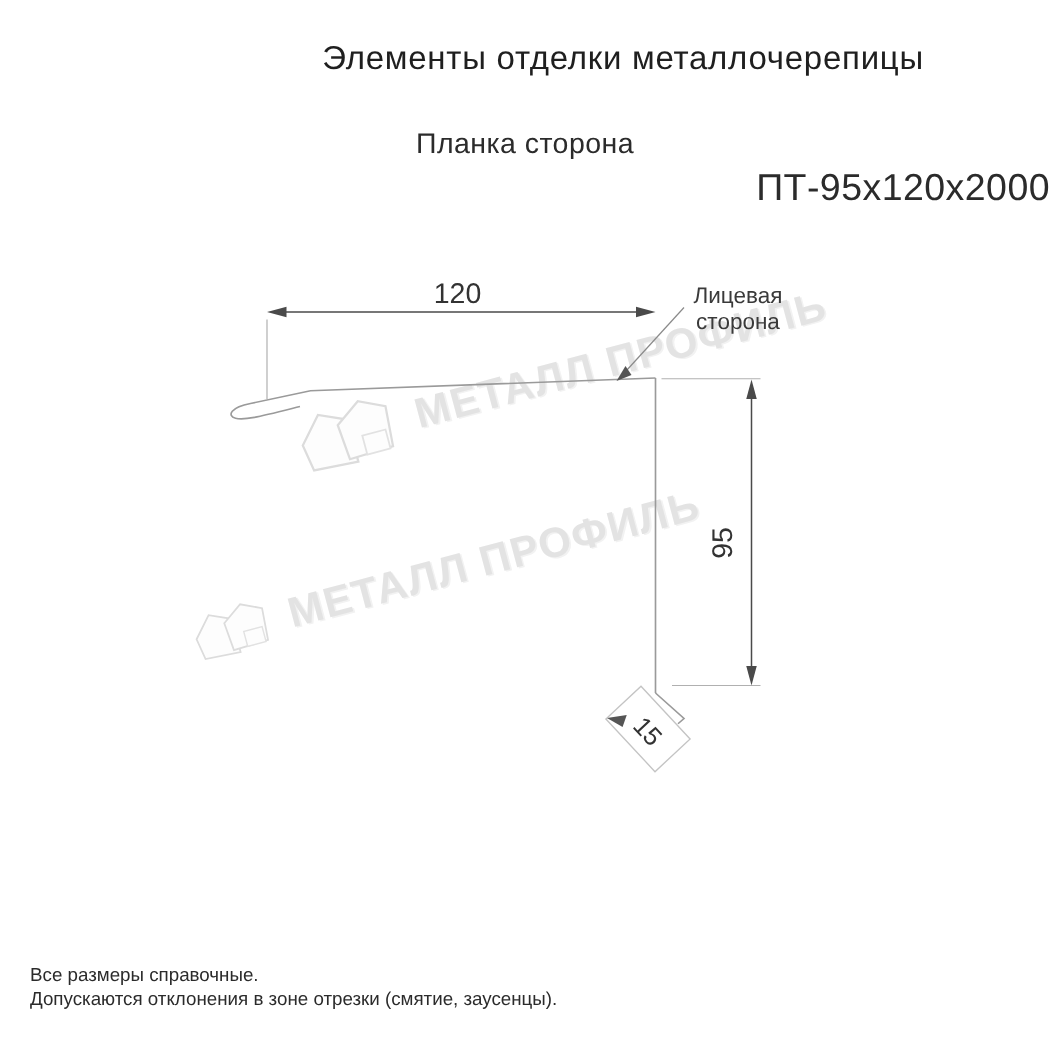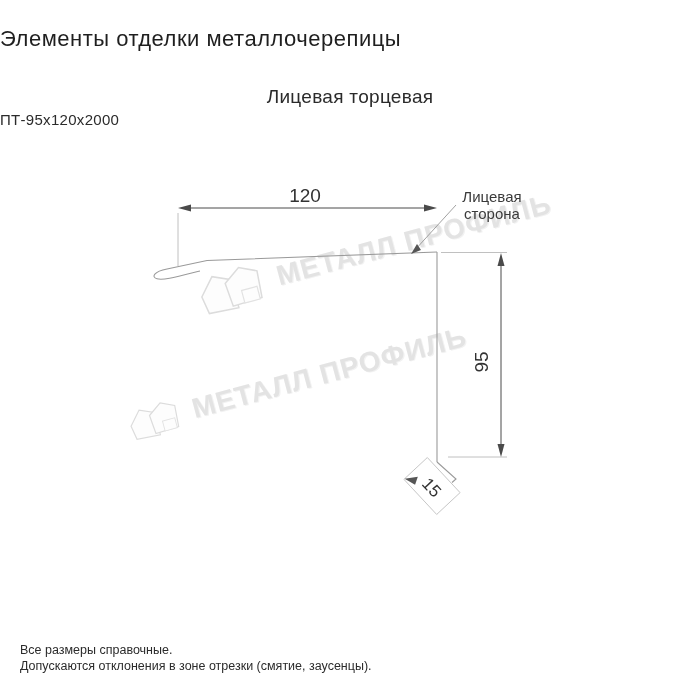--- a/index.html
+++ b/index.html
@@ -1,30 +1,30 @@
 <!DOCTYPE html>
 <html><head>
 <meta charset="utf-8">
 <style>
   html,body{margin:0;padding:0;background:#fff;}
   .page{
     position:relative;width:700px;height:700px;background:#ffffff;
     font-family:"Liberation Sans","DejaVu Sans",sans-serif;overflow:hidden;
   }
   .title{
-    position:absolute;top:26px;left:0;width:616px;text-align:left;
+    position:absolute;top:26px;left:0;width:616px;text-align:right;
     font-size:22px;font-weight:400;letter-spacing:.5px;color:#1f1f1f;
   }
   .subtitle1{
     position:absolute;top:86px;left:0;width:700px;text-align:center;
     font-size:19px;font-weight:400;letter-spacing:.3px;color:#2b2b2b;
   }
   .subtitle2{
-    position:absolute;top:111px;left:0;width:700px;text-align:left;
-    font-size:15px;font-weight:400;letter-spacing:.3px;color:#2b2b2b;
+    position:absolute;top:111px;left:0;width:700px;text-align:right;
+    font-size:25px;font-weight:400;letter-spacing:.3px;color:#2b2b2b;
   }
   .watermark{
     position:absolute;display:flex;align-items:center;gap:10px;
     transform-origin:0 50%;z-index:1;pointer-events:none;
   }
   .wm1{left:198px;top:268px;width:370px;height:60px;transform:rotate(-15deg);}
   .wm2{left:128px;top:398px;width:350px;height:58px;transform:rotate(-15deg);}
   .wm-text{
     font-size:28px;font-weight:700;letter-spacing:1px;color:#e3e3e3;
     text-shadow:1px 1px 0 #f2f2f2;white-space:nowrap;
@@ -36,21 +36,21 @@
   }
   .footer-1{top:642px;}
   .footer-2{top:658px;}
 </style>
 </head>
 <body>
 
 <div class="page">
 
   <div class="title">Элементы отделки металлочерепицы</div>
-  <div class="subtitle1">Лицевая торцевая</div>
+  <div class="subtitle1">Планка сторона</div>
   <div class="subtitle2">ПТ-95х120х2000</div>
 
   <div class="watermark wm1">
     <svg width="72" height="52" viewBox="0 0 72 52">
       <polygon points="4,26 19,9 37,17 37,46 7,44" fill="#fdfdfd" stroke="#dcdcdc" stroke-width="1.5"></polygon>
       <polygon points="30,19 47,7 64,15 62,42 32,43" fill="#fdfdfd" stroke="#dcdcdc" stroke-width="1.5"></polygon>
       <rect x="44" y="30" width="16" height="13" fill="#fdfdfd" stroke="#e2e2e2" stroke-width="1.2"></rect>
     </svg>
     <span class="wm-text">МЕТАЛЛ ПРОФИЛЬ</span>
   </div>

